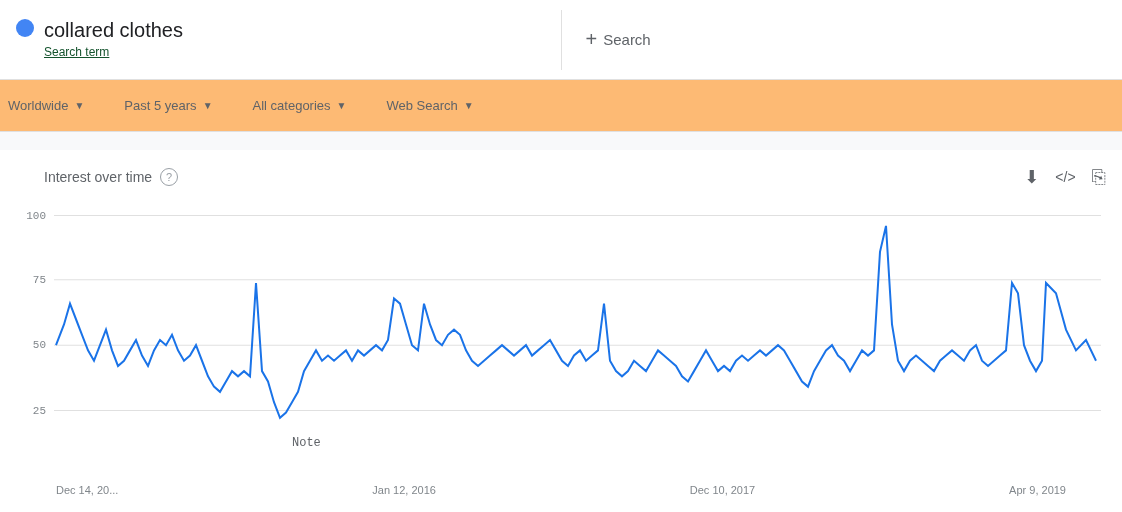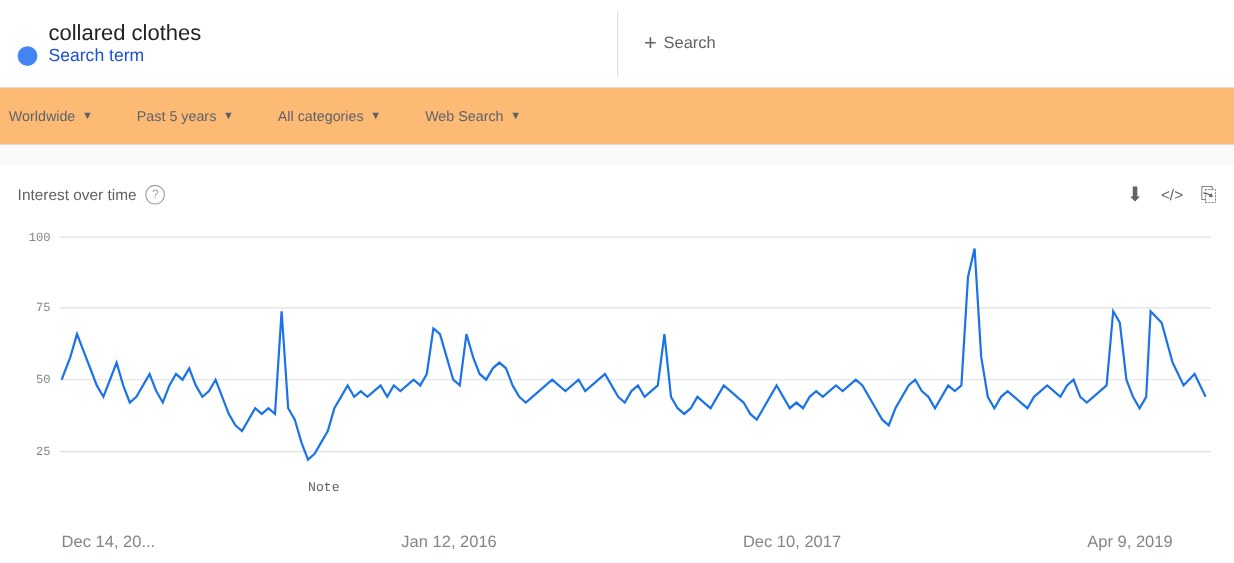--- a/index.html
+++ b/index.html
@@ -8,39 +8,40 @@
     
     .header {
       display: flex;
       align-items: center;
       padding: 12px 16px;
       border-bottom: 1px solid #e0e0e0;
       height: 80px;
     }
     .search-term-section {
       display: flex;
-      align-items: flex-end;
+      align-items: flex-start;
       gap: 10px;
       flex: 1;
     }
     .blue-dot {
       width: 18px;
       height: 18px;
       border-radius: 50%;
       background: #4285f4;
       flex-shrink: 0;
     }
     .search-term-text h2 {
       font-size: 20px;
       font-weight: 400;
       color: #202124;
     }
     .search-term-text span {
-      font-size: 16px;
-      color: #1d4ed8;
+      font-size: 12px;
+      color: #14532d;
+      text-decoration: underline;
     }
     .divider-vertical {
       width: 1px;
       height: 60px;
       background: #e0e0e0;
       margin: 0 24px;
     }
     .compare-section {
       display: flex;
       align-items: center;
@@ -92,20 +93,21 @@
     
     .chart-section {
       padding: 8px 16px 0 16px;
       background: #fff;
     }
     .chart-header {
       display: flex;
       justify-content: space-between;
       margin-bottom: 8px;
       padding: 8px 0 4px 0;
+      margin-left: 28px;
     }
     .chart-title-area {
       display: flex;
       align-items: center;
       gap: 8px;
     }
     .chart-title {
       font-size: 14px;
       color: #5f6368;
     }
@@ -140,27 +142,27 @@
       font-family: Liberation Mono, monospace;
     }
     .chart-svg {
       width: 100%;
       height: 100%;
     }
     .x-axis-labels {
       display: flex;
       justify-content: space-between;
       padding: 4px 40px 0 40px;
-      font-size: 15px;
+      font-size: 11px;
       color: #80868b;
     }
     .note-label {
       position: absolute;
       bottom: 30px;
-      left: 264px;
+      left: 276px;
       font-size: 12px;
       color: #5f6368;
     }
   </style>
 </head>
 <body>
 
 <div class="header">
   <div class="search-term-section">
     <div class="blue-dot"></div>

